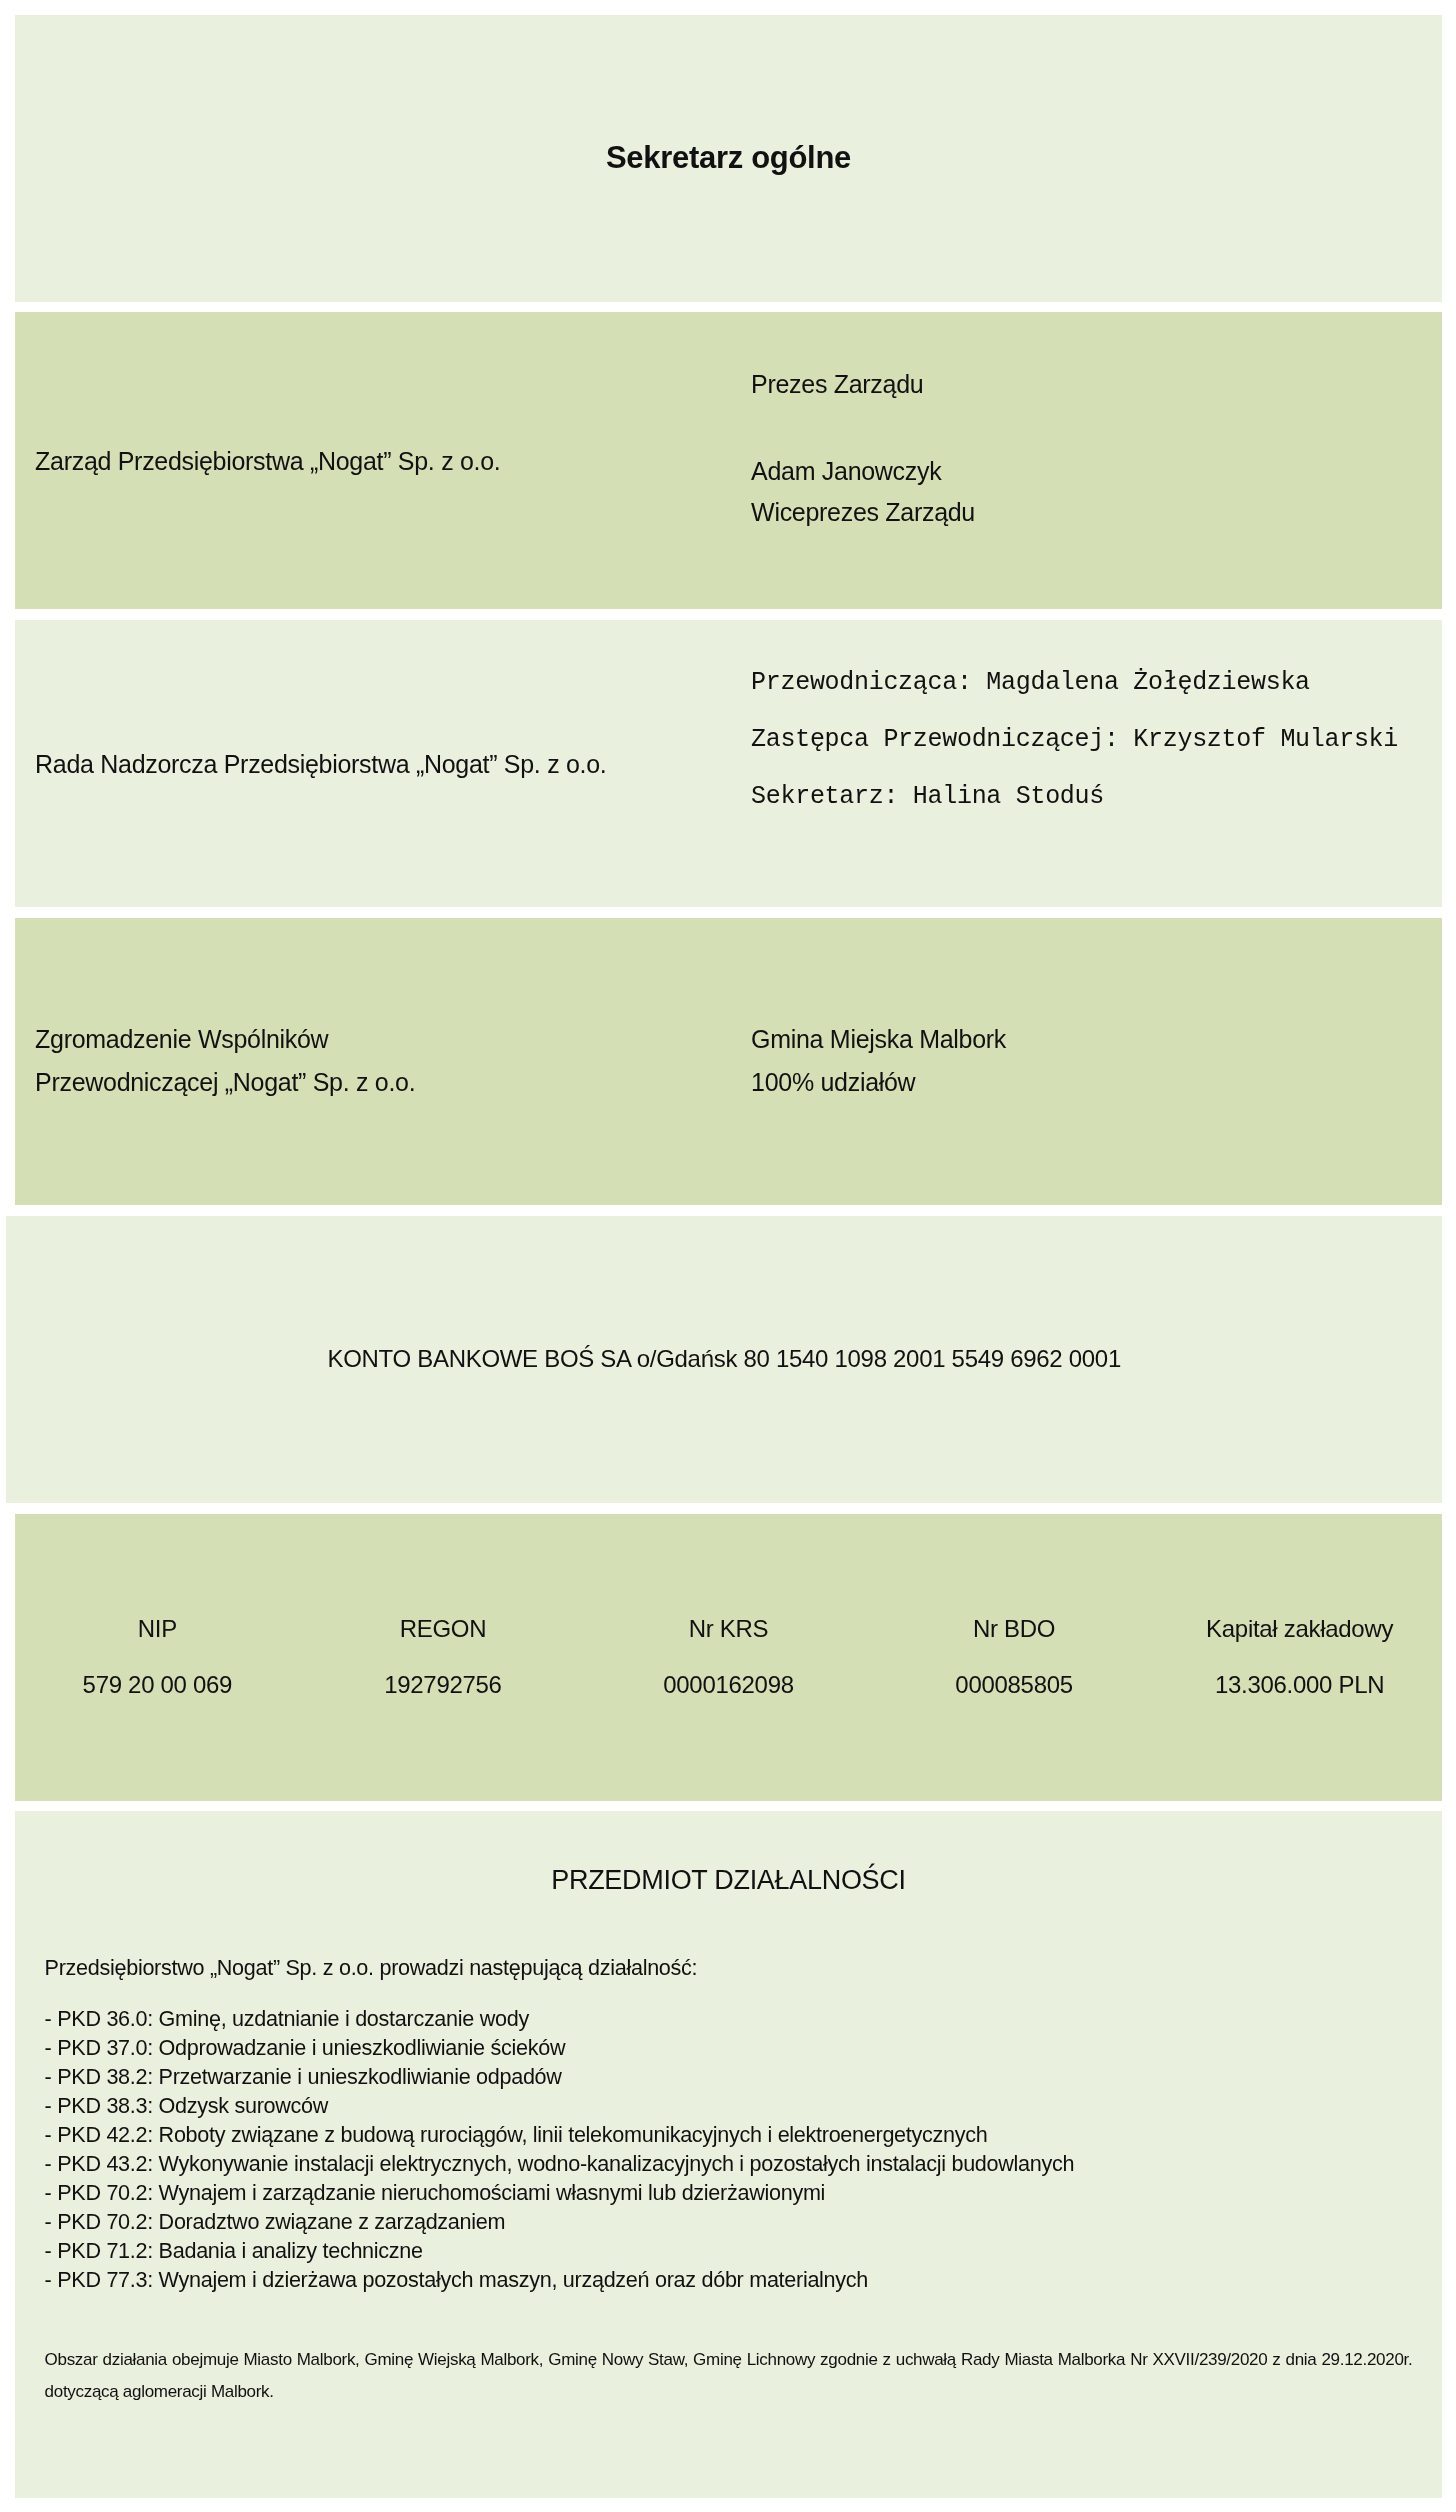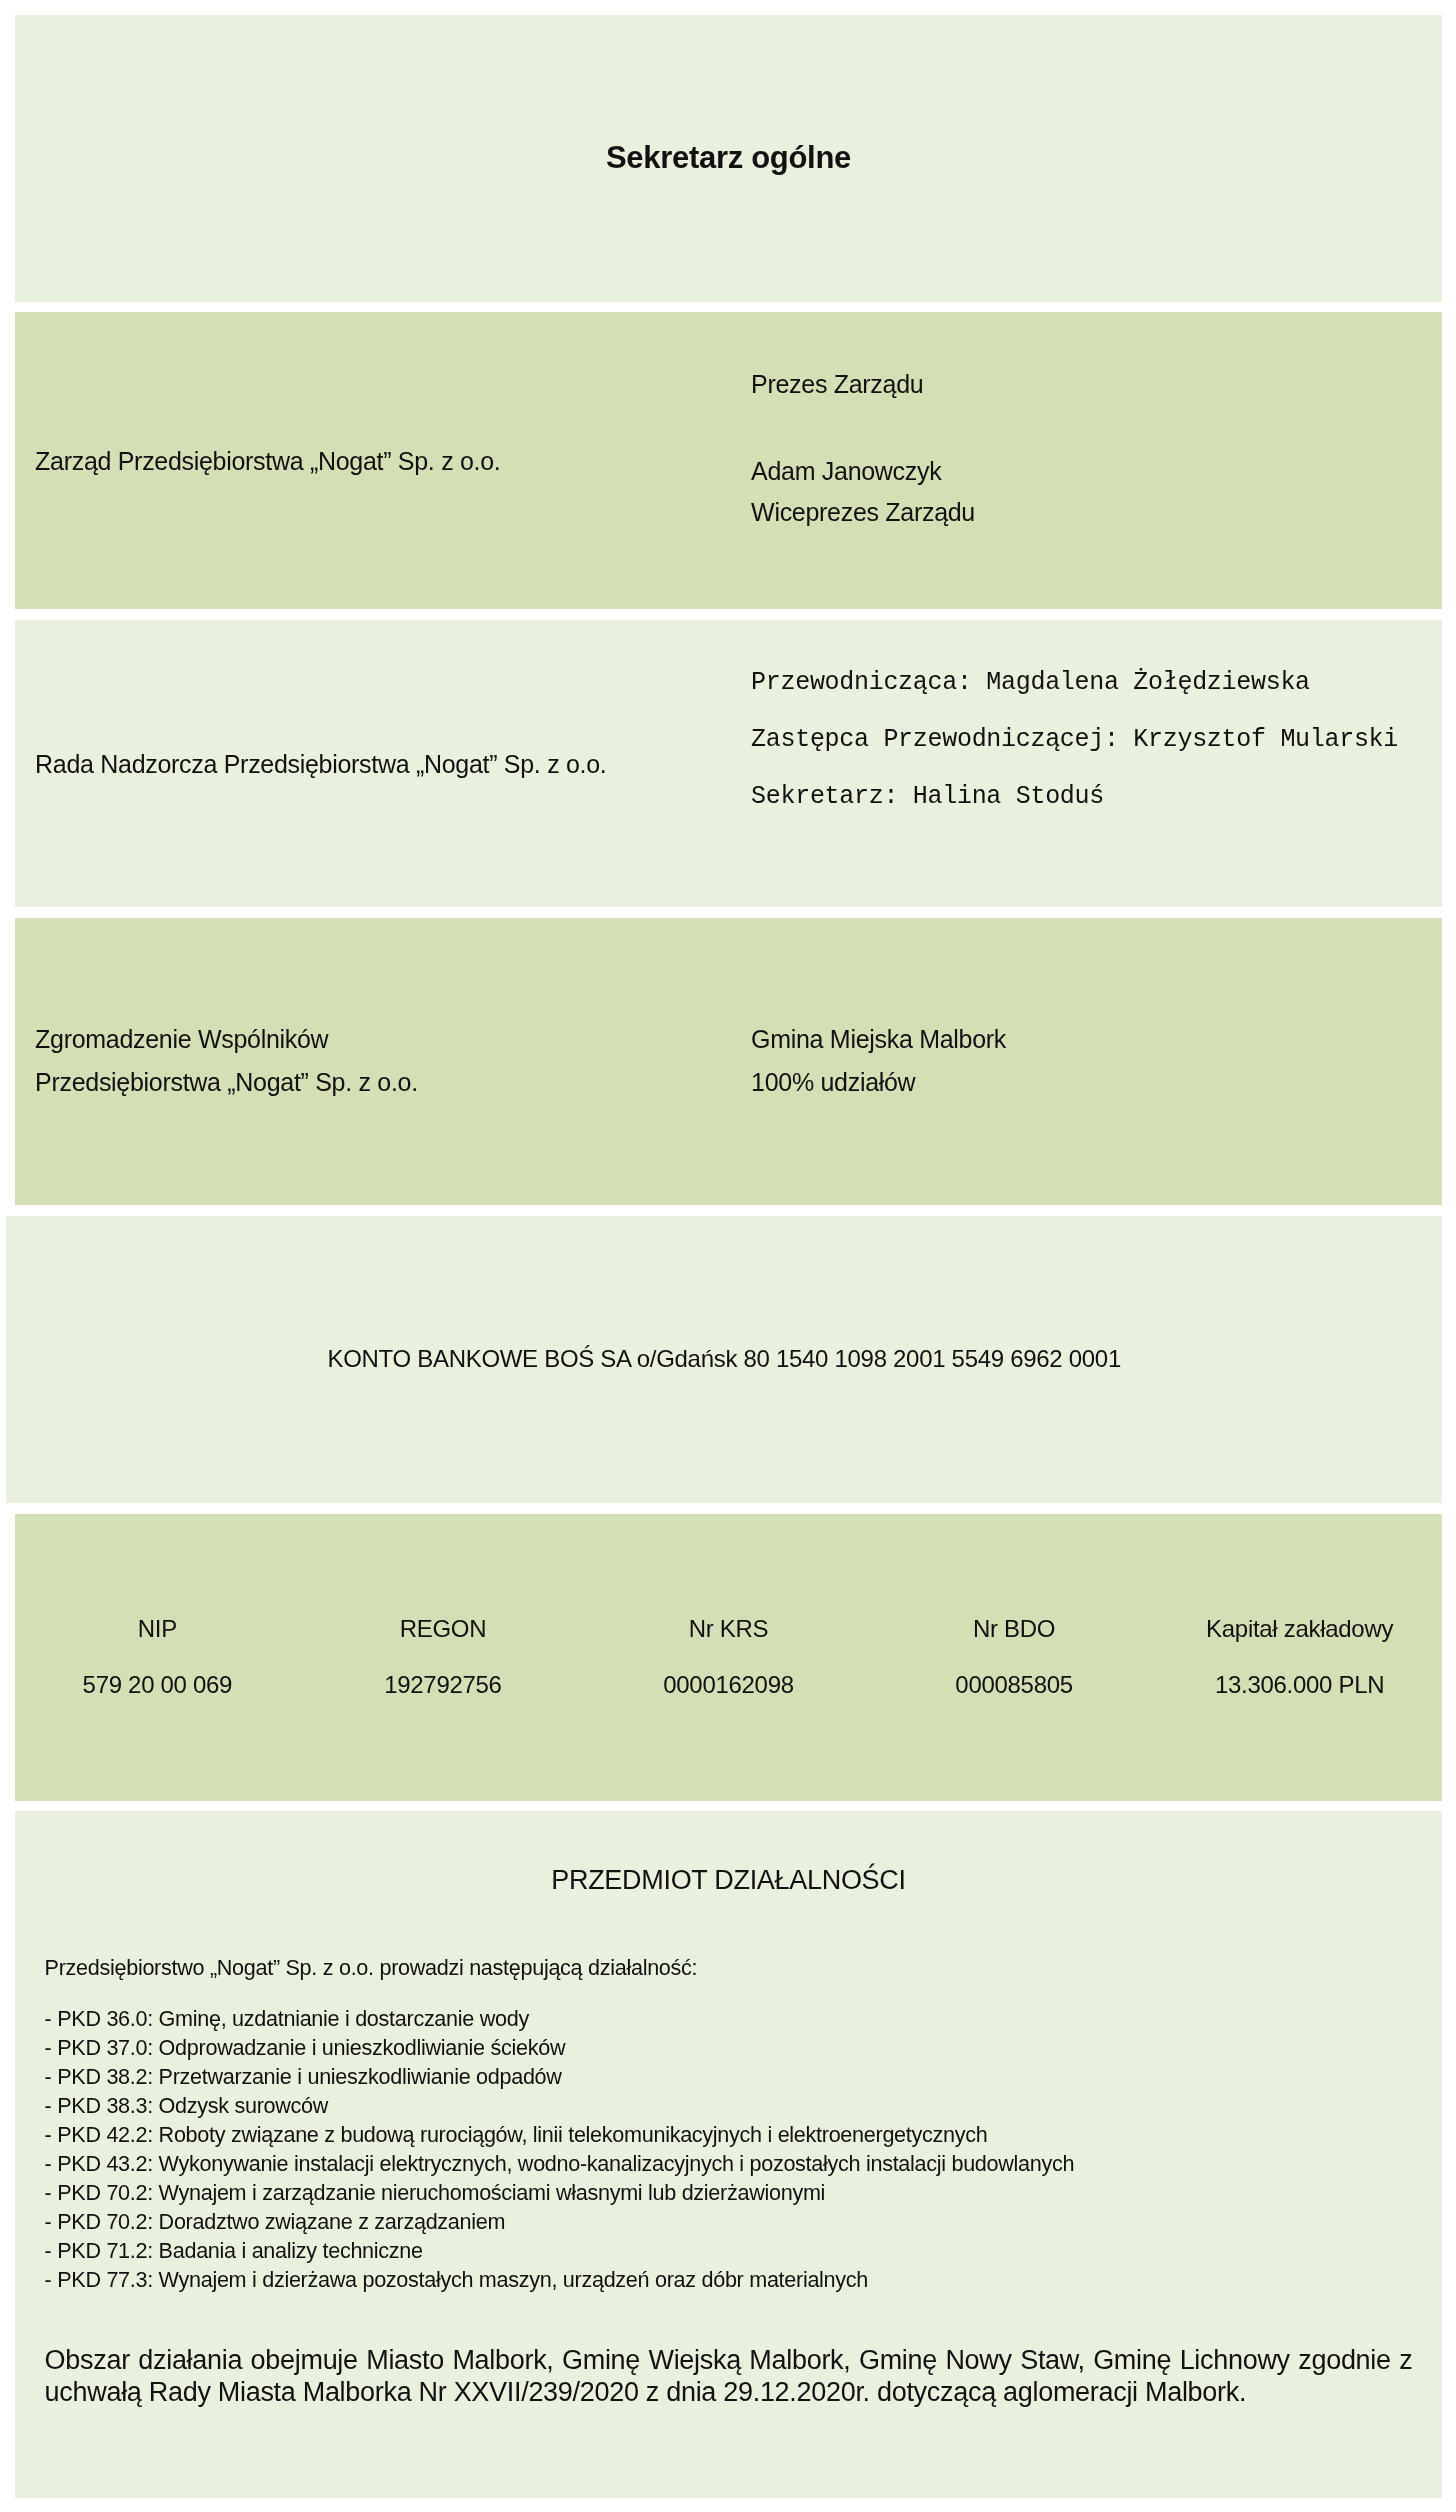--- a/index.html
+++ b/index.html
@@ -63,21 +63,21 @@
   .s6 .tbl{display:flex;width:100%;}
   .s6 .cell{flex:1;text-align:center;font-size:24px;}
   .s6 .th{margin-bottom:28px;}
   .s6 .td{}
 
   
   .s7{height:687px;padding:54px 30px 0 30px;}
   .s7 .title{text-align:center;font-size:27px;margin-bottom:61px;}
   .s7 .intro{font-size:21.6px;line-height:21.6px;margin-bottom:25px;}
   .s7 .pkd{font-size:21.6px;line-height:29px;}
-  .s7 .area{font-size:27px;line-height:32px;text-align:justify;margin-top:50px;}
+  .s7 .area{font-size:17px;line-height:32px;text-align:justify;margin-top:50px;}
 </style>
 </head>
 <body>
 
 <div class="page">
 
   <div class="gap-top"></div>
 
   <section class="sec light s1">
     <h1>Sekretarz ogólne</h1>
@@ -104,21 +104,21 @@
       <div class="member">Zastępca Przewodniczącej: Krzysztof Mularski</div>
       <div class="member">Sekretarz: Halina Stoduś</div>
     </div>
   </section>
 
   <div class="gap"></div>
 
   <section class="sec dark s4 row">
     <div class="col-left">
       <div>Zgromadzenie Wspólników</div>
-      <div>Przedsiębiorstwa „Nogat” Sp. z o.o.</div>
+      <div>Przewodniczącej „Nogat” Sp. z o.o.</div>
     </div>
     <div class="col-right">
       <div class="line">Gmina Miejska Malbork</div>
       <div class="line">100% udziałów</div>
     </div>
   </section>
 
   <div class="gap"></div>
 
   <section class="sec light s5">

